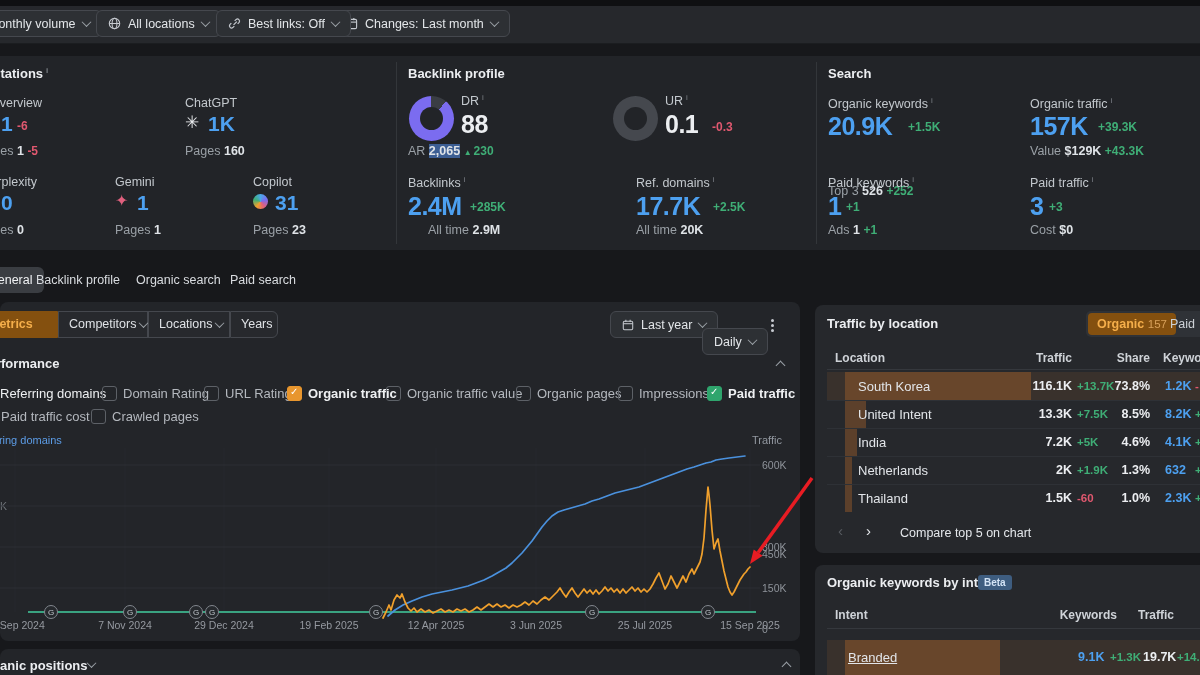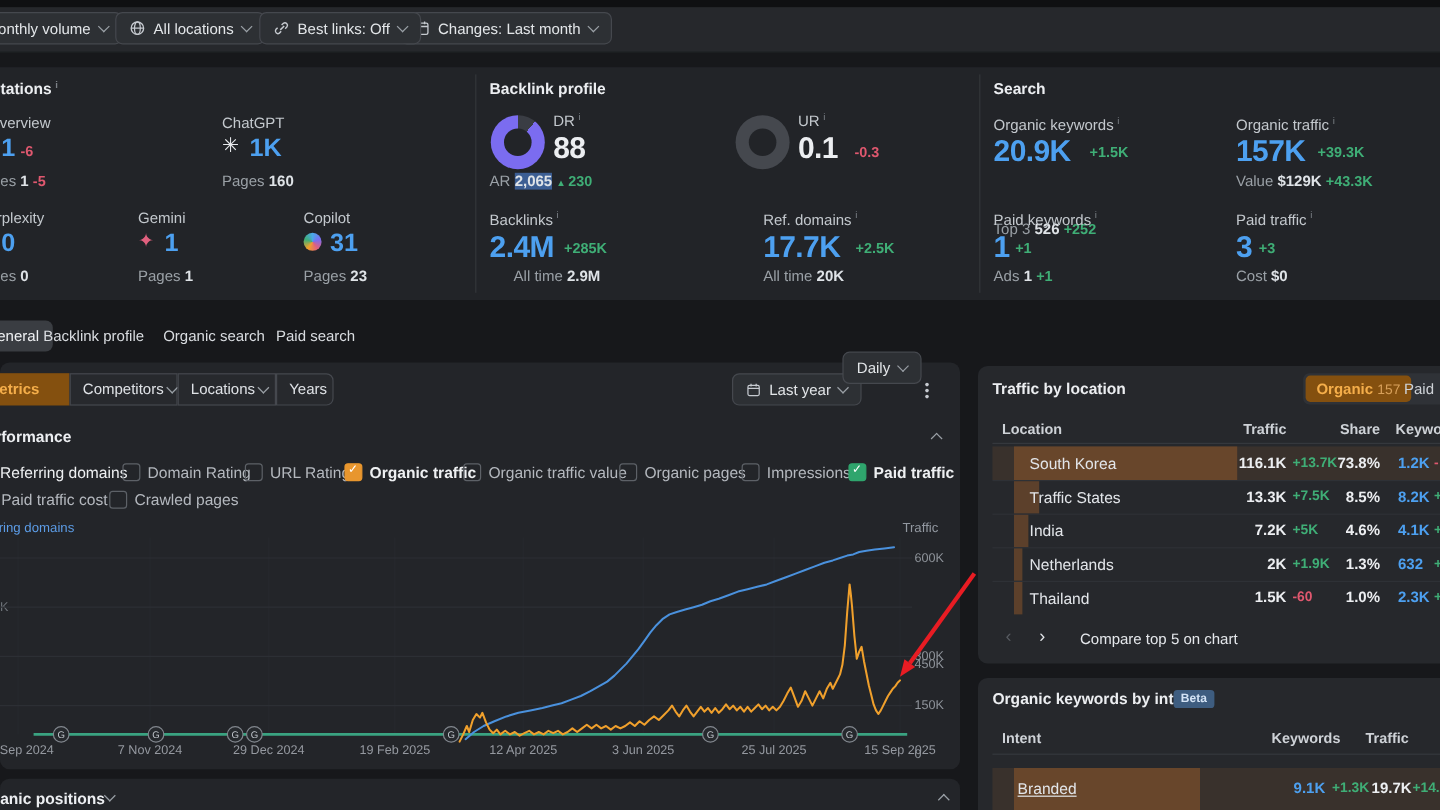--- a/index.html
+++ b/index.html
@@ -204,21 +204,21 @@
   <div class="btn" style="left:610px;top:311px;">
     <svg width="12" height="12" viewBox="0 0 14 14">
         <rect x="1.5" y="2.5" width="11" height="10" rx="1.5" fill="none" stroke="#c6cad0" stroke-width="1.2"></rect>
         <line x1="1.5" y1="5.5" x2="12.5" y2="5.5" stroke="#c6cad0" stroke-width="1.2"></line>
         <line x1="4.5" y1="1" x2="4.5" y2="3.5" stroke="#c6cad0" stroke-width="1.2"></line>
         <line x1="9.5" y1="1" x2="9.5" y2="3.5" stroke="#c6cad0" stroke-width="1.2"></line>
       </svg>
     <span>Last year</span>
     <span class="chev"></span>
   </div>
-  <div class="btn" style="left:702px;top:293px;">
+  <div class="btn" style="left:702px;top:328px;">
     <span>Daily</span>
     <span class="chev"></span>
   </div>
   <div class="abs kebab" style="left:764px;top:317px;width:16px;height:16px;">
       <i></i>
       <i></i>
       <i></i>
     </div>
 
   <div class="abs title13" style="left:-20px;top:356px;">Performance</div>
@@ -318,21 +318,21 @@
     <span class="cellv" style="left:160px;top:7px;width:85px;">116.1K</span>
     <span class="dg" style="position:absolute;left:250px;top:8px;font-size:11.5px;">+13.7K</span>
     <span class="cellv" style="left:273px;top:7px;width:50px;">73.8%</span>
     <span class="cellk" style="left:338px;top:7px;">1.2K</span>
     <span class="dr" style="position:absolute;left:368px;top:8px;font-size:11.5px;">-</span>
   </div>
   <div class="rowline" style="left:827px;top:400px;width:388px;"></div>
 
   <div class="bar" style="left: 845px; top: 401px; height: 27px; width: 21px;"></div>
   <div class="abs" style="left:827px;top:401px;width:388px;height:27px;">
-    <span class="row-name" style="left:31px;top:6px;">Traffic States</span>
+    <span class="row-name" style="left:31px;top:6px;">United Intent</span>
     <span class="cellv" style="left:160px;top:6px;width:85px;">13.3K</span>
     <span class="dg" style="position:absolute;left:250px;top:7px;font-size:11.5px;">+7.5K</span>
     <span class="cellv" style="left:273px;top:6px;width:50px;">8.5%</span>
     <span class="cellk" style="left:338px;top:6px;">8.2K</span>
     <span class="dg" style="position:absolute;left:368px;top:7px;font-size:11.5px;">+</span>
   </div>
   <div class="rowline" style="left:827px;top:428px;width:388px;"></div>
 
   <div class="bar" style="left: 845px; top: 429px; height: 27px; width: 12px;"></div>
   <div class="abs" style="left:827px;top:429px;width:388px;height:27px;">

